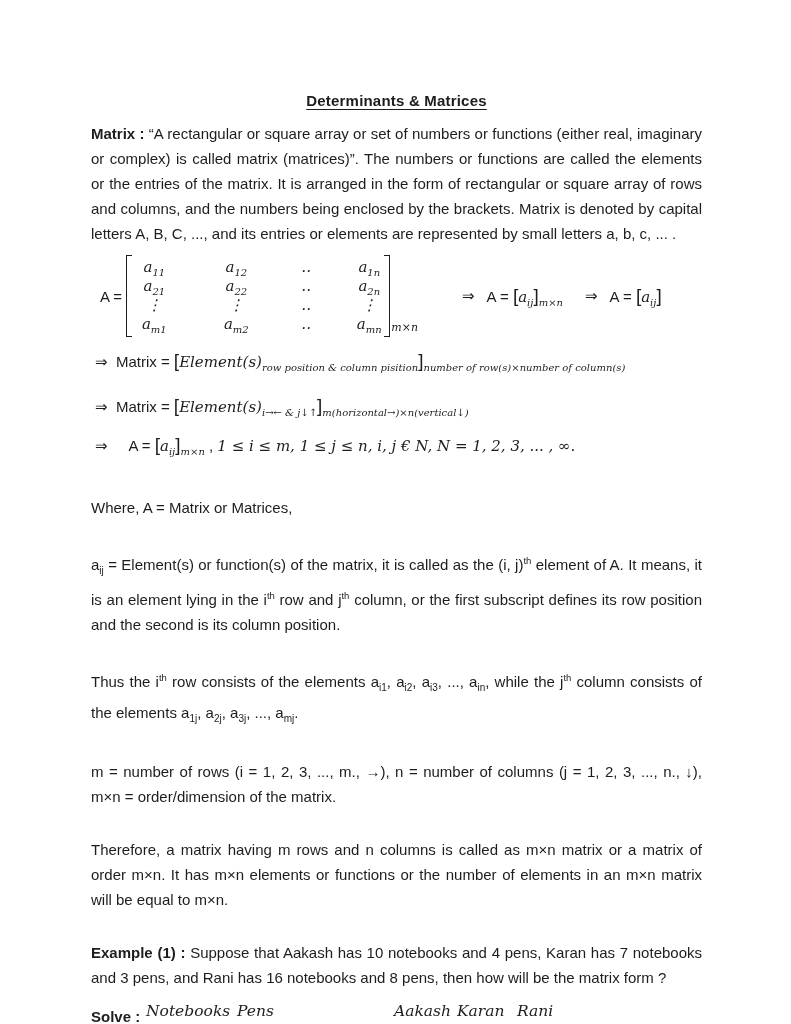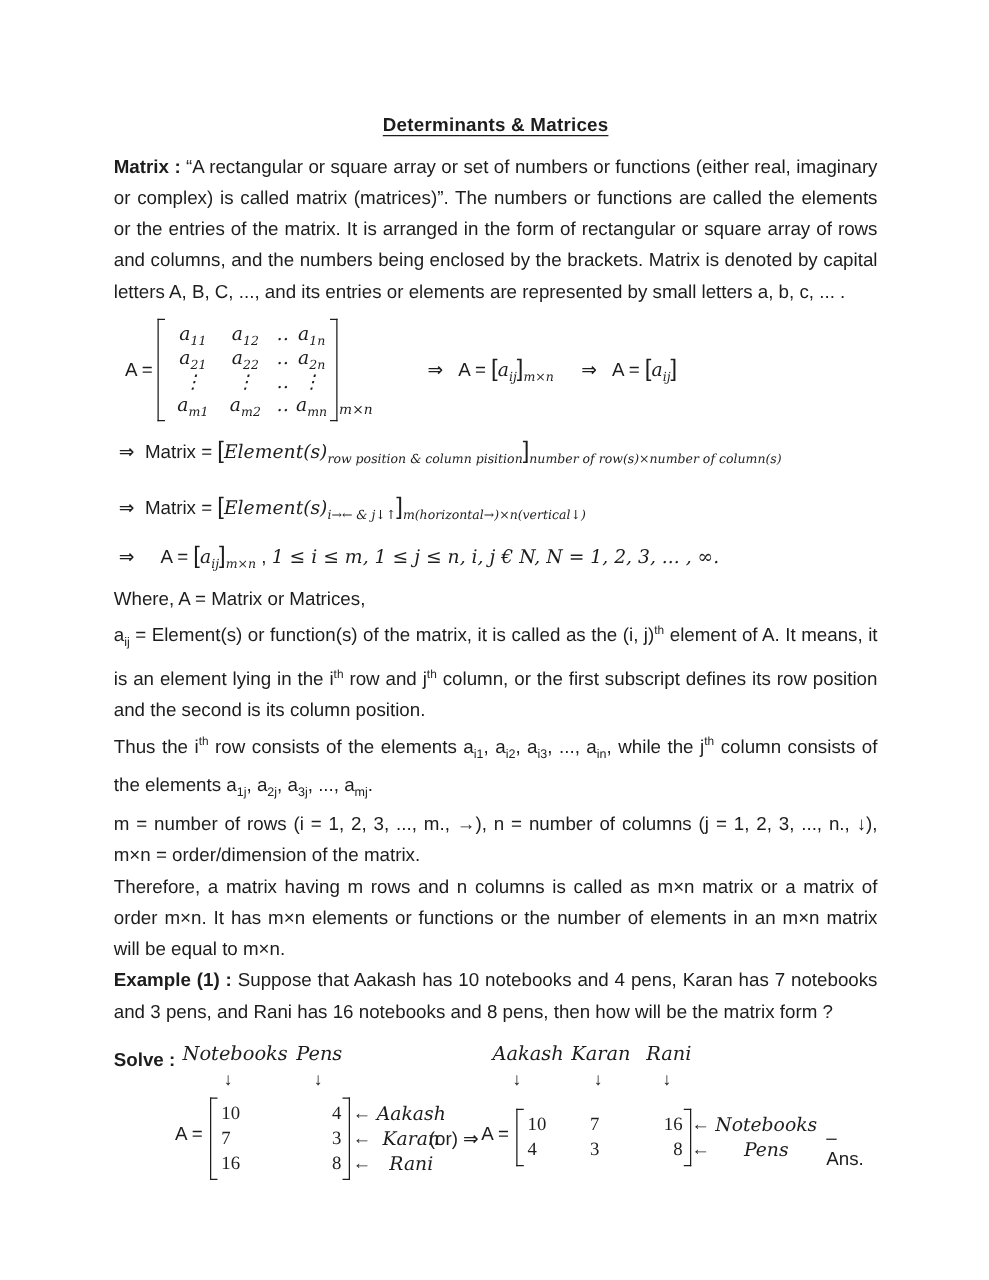--- a/index.html
+++ b/index.html
@@ -18,32 +18,32 @@
   .mnum{font-family:Liberation Serif, serif;font-style:normal;}
   .br{font-size:19px;}
   
   .mathrow{display:flex;align-items:center;height:84px;margin-top:8px;padding-left:9px;
            font-size:15px;}
   .bracketed{position:relative;padding:3px 7px;display:inline-block;}
   .bracketed::before{content:"";position:absolute;top:0;bottom:0;left:0;width:5px;
            border:1.6px solid #1d1d1d;border-right:none;}
   .bracketed::after{content:"";position:absolute;top:0;bottom:0;right:0;width:5px;
            border:1.6px solid #1d1d1d;border-left:none;}
-  .mrow{display:flex;}
+  .mrow{display:flex;gap:40px;}
   .mcell{display:inline-block;height:19px;line-height:19px;font-size:15px;text-align:center;}
   .mtable .mcell:nth-child(1){width:42px;}
   .mtable .mcell:nth-child(2){width:42px;}
   .mtable .mcell:nth-child(3){width:18px;}
   .mtable .mcell:nth-child(4){width:28px;}
   .outersub{align-self:flex-end;font-size:11px;margin:0 0 4px 1px;}
   .imp1{margin-left:44px;} .eq1{margin-left:12px;} .imp2{margin-left:22px;} .eq2{margin-left:12px;}
   
   .formula{font-size:15px;line-height:30px;margin-top:2px;padding-left:4px;white-space:nowrap;}
   .f1{margin-top:8px;} .f2{margin-top:8px;} .f3{}
-  .gap1{margin-top:0;}
+  .gap1{margin-top:28px;}
   
   .solve{position:relative;height:122px;margin-top:12px;font-size:15px;}
   .solve .abs{position:absolute;}
   .sv-label{font-weight:700;}
   .mh{font-family:"DejaVu Serif",serif;font-style:italic;font-size:15.5px;}
   .darr{font-size:14px;}
   .smat .mcell{height:20px;line-height:20px;}
   .smat-l .mcell:nth-child(1){width:66px;text-align:left;padding-left:2px;}
   .smat-l .mcell:nth-child(2){width:30px;text-align:right;}
   .smat-r .mcell:nth-child(1){width:50px;text-align:left;padding-left:2px;}

